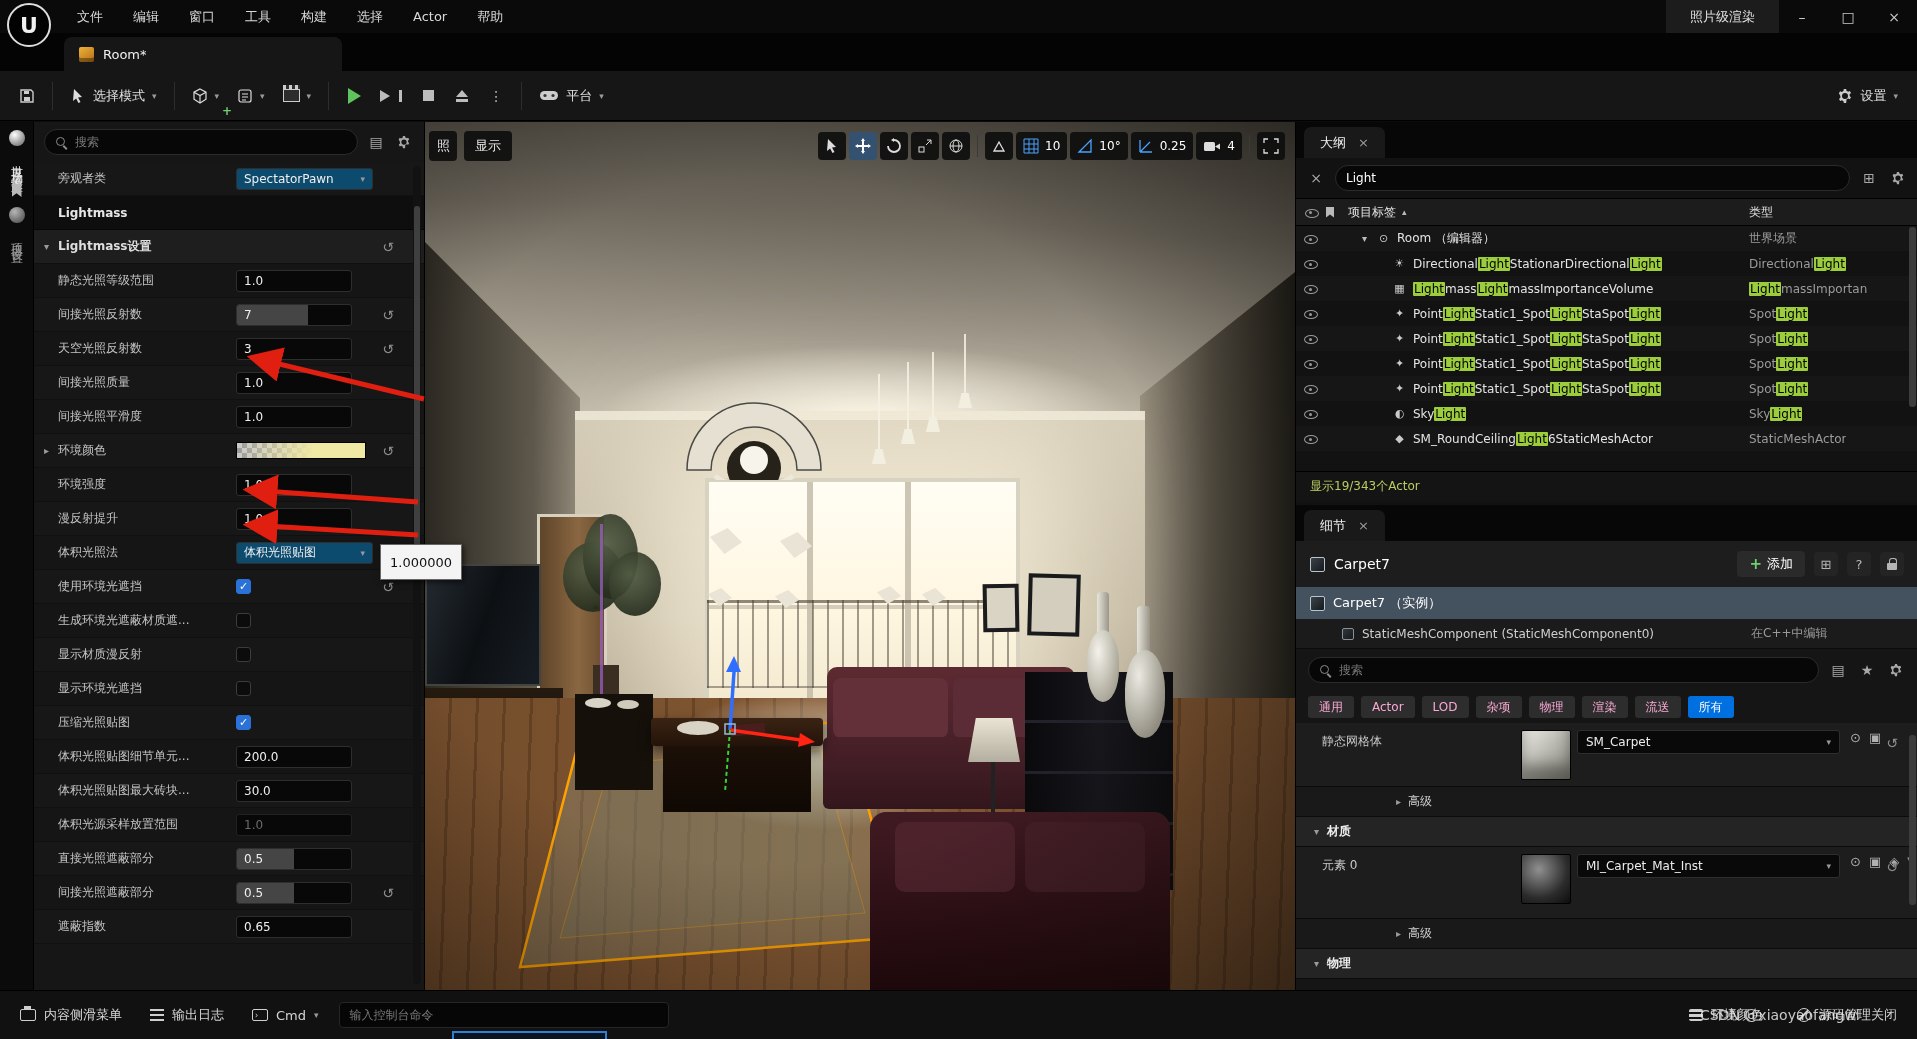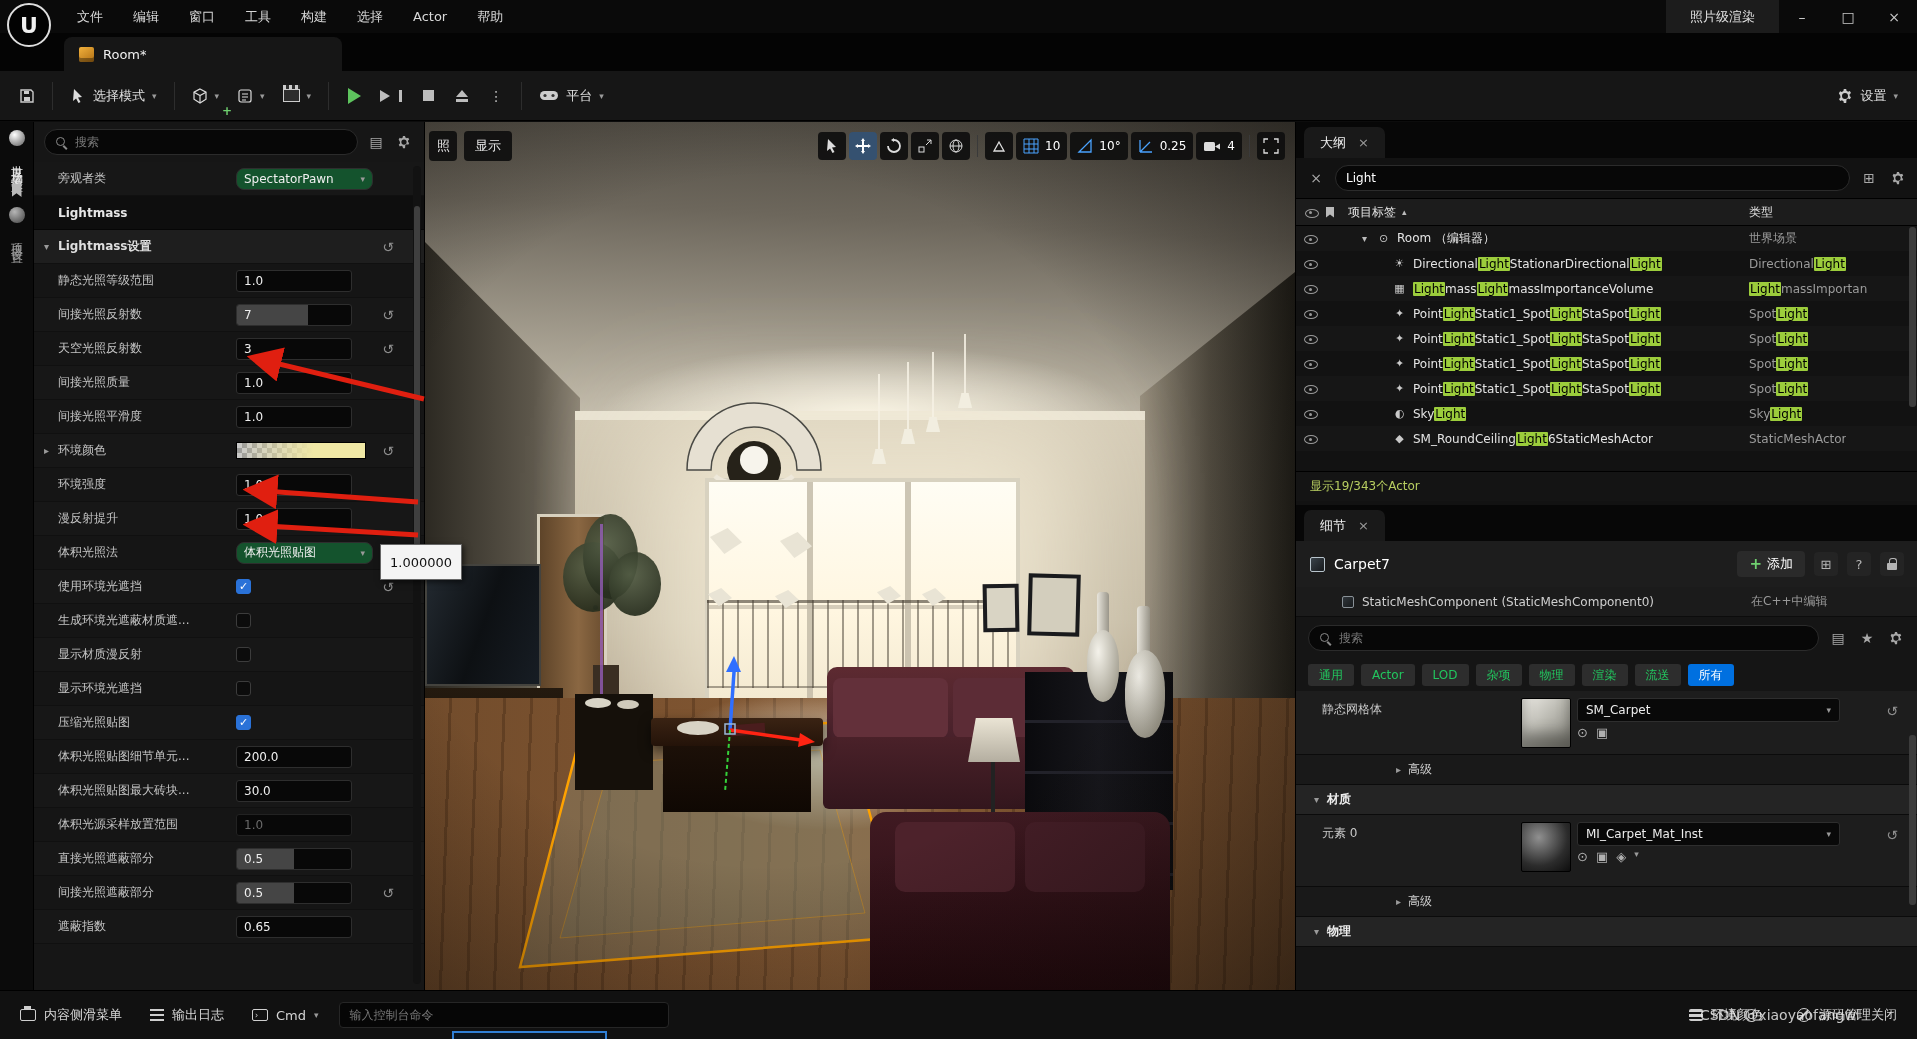--- a/index.html
+++ b/index.html
@@ -59,21 +59,21 @@
 #ws-rows{position:relative}
 .ws-row{display:flex;align-items:center;height:34px;padding-left:24px;background:#171717;position:relative;border-bottom:1px solid #101010}
 .ws-row:nth-child(even){background:#151515}
 .ws-label{width:178px;font-size:12px;color:#c4c4c4;white-space:nowrap;overflow:hidden}
 .ws-caret{width:14px;margin-left:-14px;color:#9a9a9a;font-size:10px}
 .ws-control{display:flex;align-items:center}
 .ws-input{width:116px;height:22px;background:#080808;border:1px solid #2e2e2e;border-radius:3px;display:flex;align-items:center;padding:0 7px;color:#efefef;position:relative;overflow:hidden}
 .ws-input .fill{position:absolute;left:0;top:0;bottom:0;background:#454545}
 .ws-input span{position:relative;z-index:1}
 .ws-input.disabled{color:#6a6a6a;border-color:#222}
-.ws-drop{width:137px;height:22px;background:#14532d;border:1px solid #2e2e2e;border-radius:8px;display:flex;align-items:center;justify-content:space-between;padding:0 7px;color:#efefef}
+.ws-drop{width:137px;height:22px;background:#0c4a6e;border:1px solid #2e2e2e;border-radius:3px;display:flex;align-items:center;justify-content:space-between;padding:0 7px;color:#efefef}
 .cb{width:15px;height:15px;border-radius:3px;border:1px solid #3c3c3c;background:#0c0c0c;display:flex;align-items:center;justify-content:center;font-size:11px;color:transparent}
 .cb.on{background:#2a72d8;border-color:#2a72d8;color:#fff}
 .swatch{width:130px;height:17px;border:1px solid #000;background-color:#d9d2a2;background-image:linear-gradient(90deg,rgba(240,232,165,0),#f0e8a5 60%),repeating-conic-gradient(#9a9a9a 0% 25%,#c8c8c8 0% 50%);background-size:100% 100%,10px 10px}
 .ws-reset{position:absolute;right:30px;color:#8e8e8e;font-size:14px}
 .ws-row.section{background:#0e0e0e;border-bottom:1px solid #060606}
 .ws-row.section .ws-label{color:#e6e6e6;font-weight:bold;width:auto}
 .ws-row.subsection{background:#1e1e1e}
 .ws-row.subsection .ws-label{font-weight:bold;color:#dedede}
 .ws-scroll{position:absolute;right:3px;top:44px;bottom:6px;width:8px;background:#121212;border-radius:4px}
 .ws-scroll i{position:absolute;left:1px;top:40px;height:350px;width:6px;background:#3f3f3f;border-radius:3px}
@@ -127,30 +127,30 @@
 .add-btn .plus{color:#6fd06f;font-weight:bold;font-size:15px}
 .icbtn{width:24px;height:24px;border-radius:4px;display:flex;align-items:center;justify-content:center;color:#b5b5b5;font-size:13px;background:#242424}
 .lock{width:10px;height:13px;position:relative;display:inline-block}
 .lock::before{content:"";position:absolute;left:2px;top:0;width:6px;height:6px;border:1.5px solid #b5b5b5;border-bottom:none;border-radius:3px 3px 0 0}
 .lock::after{content:"";position:absolute;left:0;top:5px;width:10px;height:7px;background:#b5b5b5;border-radius:1px}
 .dt-instance{height:32px;background:#44515f;display:flex;align-items:center;gap:8px;padding:0 14px;color:#fff;font-size:13px}
 .dt-component{height:30px;background:#1b1b1b;display:flex;align-items:center;gap:8px;padding:0 14px 0 46px;color:#cfcfcf;position:relative;border-bottom:1px solid #0c0c0c}
 .dt-component .cpp{position:absolute;left:455px;color:#9a9a9a}
 .dt-search{height:42px;display:flex;align-items:center;gap:9px;padding:0 12px;background:#151515}
 .dt-filters{height:32px;display:flex;align-items:center;gap:7px;padding:0 12px;background:#151515}
-.pill{height:22px;border-radius:3px;background:#2d2d2d;color:#22c55e;display:flex;align-items:center;padding:0 11px;font-size:12px}
+.pill{height:22px;border-radius:3px;background:#2d2d2d;color:#f9a8d4;display:flex;align-items:center;padding:0 11px;font-size:12px}
 .pill.active{background:#0070e0;color:#fff}
 .prop-row{display:flex;background:#1d1d1d;border-bottom:1px solid #0b0b0b;position:relative}
 .prop-label{width:225px;padding:10px 0 0 26px;color:#c8c8c8}
 .thumb{width:50px;height:50px;border:1px solid #000;border-radius:2px;flex:none}
 .thumb.mesh{background:linear-gradient(135deg,#eceae4 0%,#bdbcb4 45%,#83827a 100%);box-shadow:inset 0 -14px 14px rgba(40,40,35,.45)}
 .thumb.mat{background:radial-gradient(circle at 35% 30%,#909090,#2c2c2c 62%,#0d0d0d 100%)}
 .dd{height:24px;background:#090909;border:1px solid #2e2e2e;border-radius:3px;display:flex;align-items:center;justify-content:space-between;padding:0 8px;color:#ececec;width:263px}
 .prop-ctrl{display:flex;gap:6px;padding:7px 0}
-.ctrl-col{display:flex;flex-direction:column;gap:3px}
+.ctrl-col{display:flex;gap:10px}
 .ico-row{display:flex;gap:8px;color:#b0b0b0;font-size:13px}
 .dt-reset{position:absolute;right:20px;top:12px;color:#8e8e8e;font-size:14px}
 .sub-row{height:30px;background:#191919;display:flex;align-items:center;gap:7px;padding-left:100px;color:#cfcfcf;border-bottom:1px solid #0b0b0b}
 .sec-row{height:30px;background:#242424;display:flex;align-items:center;gap:8px;padding-left:18px;color:#eee;font-weight:bold;border-bottom:1px solid #0b0b0b}
 .tri{color:#9a9a9a;font-size:10px}
 .dt-scroll{position:absolute;right:2px;top:230px;width:7px;height:170px;background:#3c3c3c;border-radius:3px}
 
 
 .statusbar{position:absolute;left:0;top:990px;width:100%;height:49px;background:#111;border-top:1px solid #000;display:flex;align-items:center;padding:0 12px;gap:12px;z-index:22}
 .sb-btn{display:flex;align-items:center;gap:8px;color:#d6d6d6;font-size:13px;padding:6px 8px;border-radius:4px}
@@ -779,20 +779,24 @@
         <div class="add-btn">
           <span class="plus">+</span>
           <span>添加</span>
         </div>
         <span class="icbtn">⊞</span>
         <span class="icbtn">?</span>
         <span class="icbtn">
             <span class="lock"></span>
           </span>
       </div>
+      <div class="dt-instance">
+        <span class="dt-obj-icon"></span>
+        <span>Carpet7 （实例）</span>
+      </div>
       <div class="dt-component">
         <span class="dt-obj-icon" style="width:12px;height:12px;opacity:.7"></span>
         <span>StaticMeshComponent (StaticMeshComponent0)</span>
         <span class="cpp">在C++中编辑</span>
       </div>
       <div class="dt-search">
         <div class="search-box">
           <span class="mag"></span>
           <span class="placeholder">搜索</span>
         </div>

